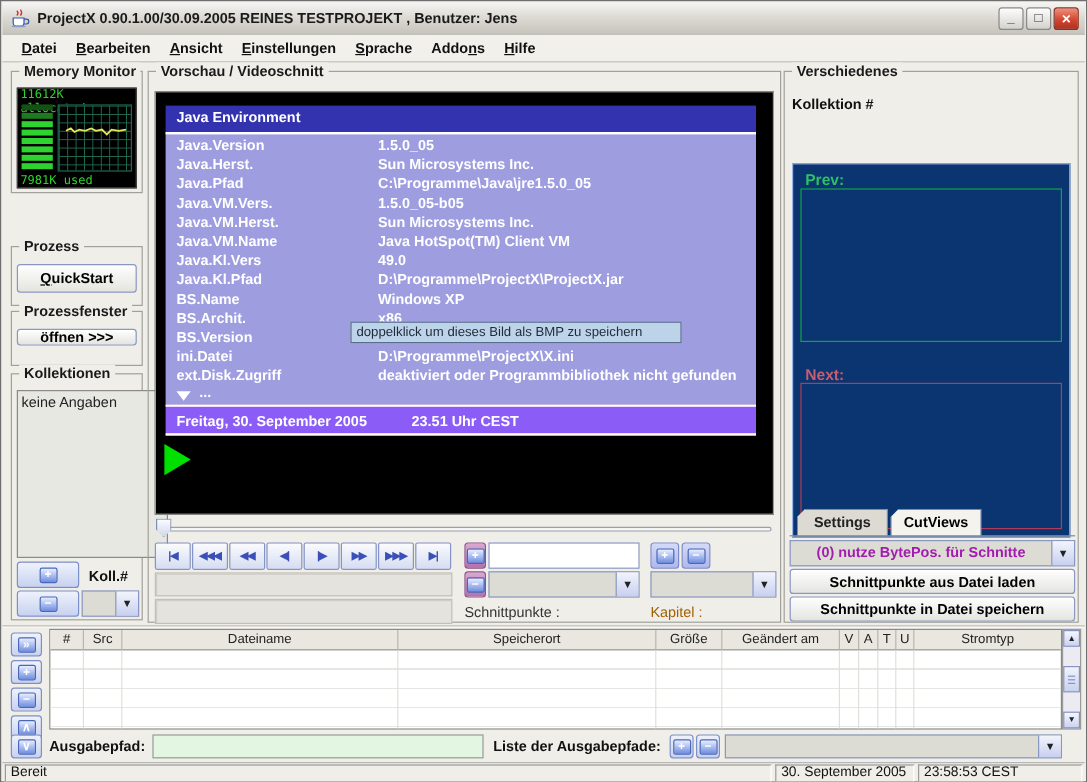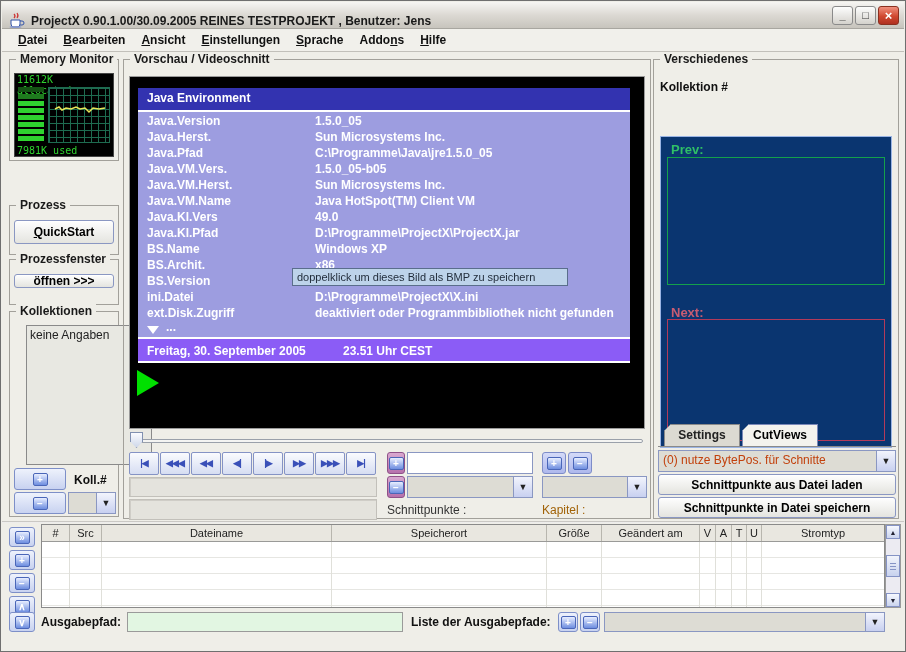--- a/index.html
+++ b/index.html
@@ -5,21 +5,21 @@
   * { margin:0; padding:0; box-sizing:border-box; }
   html,body { width:906px; height:652px; }
   body { font-family:"Liberation Sans","DejaVu Sans",sans-serif; font-size:12px; }
 
   .window { position:relative; width:906px; height:652px; background:#EFEEE8;
             border:1px solid #6F6F6F; overflow:hidden; }
 
   
   .titlebar { position:absolute; left:1px; top:1px; width:902px; height:27px;
               background:linear-gradient(180deg,#F6F5F3 0%,#DCD9D3 50%,#C7C4BD 100%);
-              border-bottom:1px solid #A8A6A0; display:flex; align-items:flex-end; }
+              border-bottom:1px solid #A8A6A0; display:flex; align-items:center; }
   .titlebar .java-icon { width:18px; height:16px; margin:0 5px 0 6px; }
   .title-text { font-weight:bold; color:#1A1A1A; font-size:12px; }
   .win-buttons { position:absolute; right:5px; top:4px; display:flex; gap:2px; }
   .win-btn { width:21px; height:19px; border:1px solid #8A8A8A; border-radius:3px;
              background:linear-gradient(180deg,#FDFDFD,#D4D2CC);
              font-weight:bold; font-size:11px; color:#333; text-align:center; line-height:16px; cursor:default; }
   .win-btn.close { background:linear-gradient(180deg,#F0907E,#D04830 55%,#B03020);
                    border-color:#8A3020; color:#FFF; font-size:13px; line-height:17px; }
 
   
@@ -57,21 +57,21 @@
   .chip-btn { position:absolute; border:1px solid #7D8FC8; border-radius:3px;
               background:linear-gradient(180deg,#EEF2FC,#C8D2F0);
               display:flex; align-items:center; justify-content:center; cursor:default; }
   .chip { width:15px; height:13px; border:1px solid #4A66B8; border-radius:2px;
           background:linear-gradient(180deg,#E8EEFF,#6E8EE0);
           color:#FFF; font-weight:bold; font-size:10px; line-height:11px; text-align:center; }
   .chip-btn.pink { background:linear-gradient(180deg,#D9A8D0,#B671AC); border-color:#8F5189; }
   .chip-btn.lav  { background:linear-gradient(180deg,#D4DAF8,#AEB8EC); border-color:#7D8CC8; }
 
   .combo { position:absolute; display:flex; border:1px solid #8A97C2; background:#DDDCD4; }
-  .combo .combo-text { flex:1; padding:2px 4px; font-weight:normal; color:#c2410c; overflow:hidden; white-space:nowrap; }
+  .combo .combo-text { flex:1; padding:2px 4px; font-weight:bold; color:#a21caf; overflow:hidden; white-space:nowrap;text-align:center; }
   .combo .arrow { width:19px; border-left:1px solid #8A97C2; background:linear-gradient(180deg,#F2F4FC,#C8D0F0);
                   color:#222; font-size:9px; display:flex; align-items:center; justify-content:center; }
 
   .small-label { position:absolute; font-weight:bold; color:#111; }
 
   
   .black-area { position:absolute; left:5px; top:16px; width:516px; height:353px; background:#000;
                 border:1px solid #9A9A9A; }
   .env-panel { position:absolute; left:8px; top:11px; width:492px; }
   .env-header { height:22px; background:#3333B0; color:#FFF; font-weight:bold; padding:3px 0 0 9px; }
@@ -215,21 +215,21 @@
       </button>
   </div>
 
   <div class="group" style="left:8px; top:258px; width:110px; height:46px;">
     <span class="legend">Prozessfenster</span>
     <button class="push-btn" style="left:4px; top:14px; width:100px; height:14px;">öffnen &gt;&gt;&gt;</button>
   </div>
 
   <div class="group" style="left:8px; top:310px; width:110px; height:206px;">
     <span class="legend">Kollektionen</span>
-    <div class="list-box" style="left:4px; top:13px; width:126px; height:140px;margin-left:12px;">
+    <div class="list-box" style="left:4px; top:13px; width:126px; height:140px;">
       <div class="list-item">keine Angaben</div>
     </div>
     <button class="chip-btn" style="left:4px; top:156px; width:52px; height:22px;">
         <span class="chip">+</span>
       </button>
     <span class="small-label" style="left:64px; top:161px;">Koll.#</span>
     <button class="chip-btn" style="left:4px; top:180px; width:52px; height:22px;">
         <span class="chip">−</span>
       </button>
     <div class="combo" style="left:58px; top:180px; width:48px; height:22px;">
@@ -441,14 +441,19 @@
       <span class="chip">+</span>
     </button>
   <button class="chip-btn" style="left:579px; top:611px; width:20px; height:20px;">
       <span class="chip">−</span>
     </button>
   <div class="combo" style="left:603px; top:611px; width:281px; height:20px;">
     <span class="combo-text"></span>
     <span class="arrow">▼</span>
   </div>
 
+  <div class="statusbar">
+    <div class="status-cell" style="left:2px; width:639px;">Bereit</div>
+    <div class="status-cell" style="left:644px; width:116px;">30. September 2005</div>
+    <div class="status-cell" style="left:763px; width:137px;">23:58:53 CEST</div>
+  </div>
 
 </div>
 
 </body></html>

